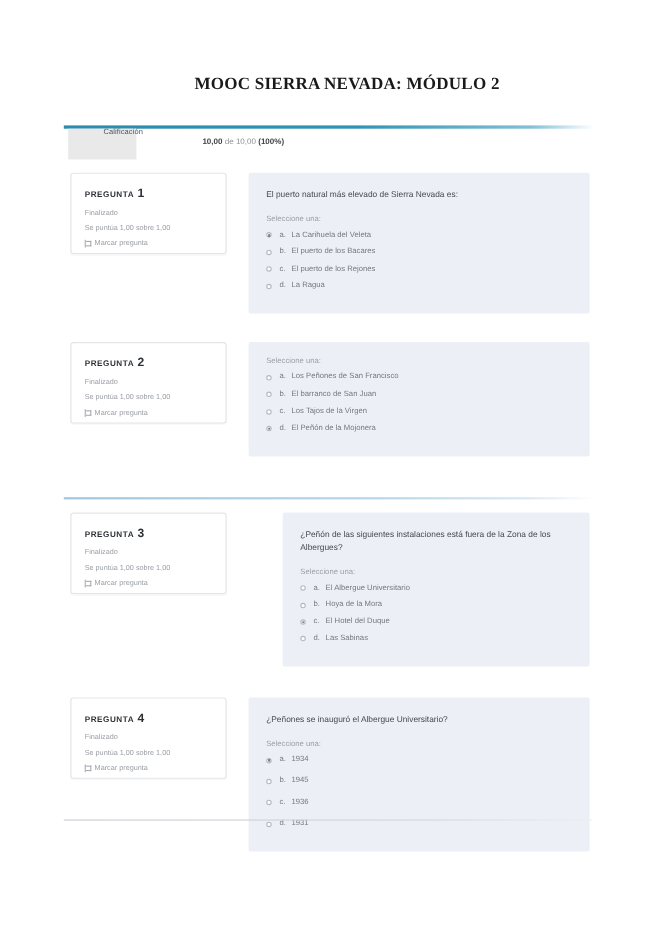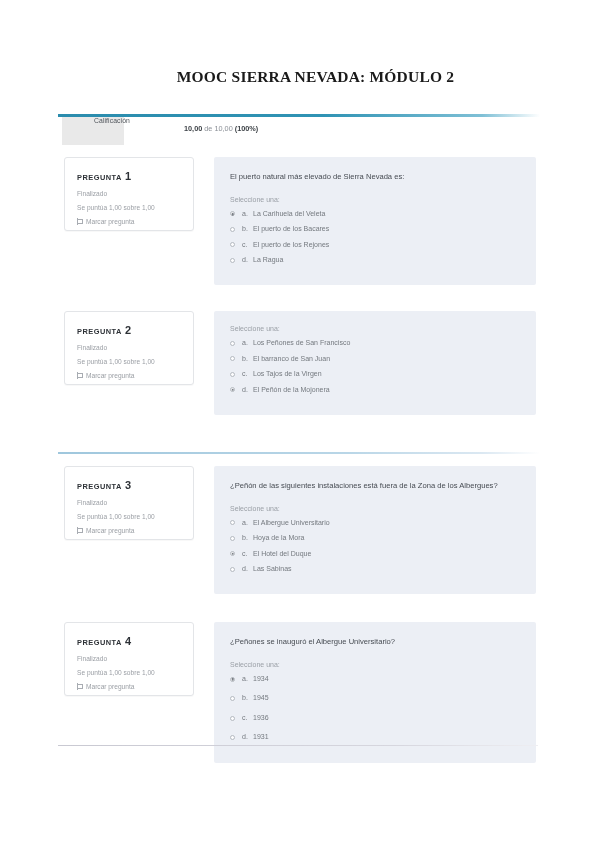--- a/index.html
+++ b/index.html
@@ -87,21 +87,21 @@
 
   
   .qblock {
     display: flex;
     align-items: flex-start;
     margin: 0 0 0 0;
     padding: 10px 4px 0 6px;
   }
 
   .qinfo {
-    width: 130px;
+    width: 142px;
     min-height: 74px;
     box-sizing: border-box;
     background: #ffffff;
     border: 1px solid #e3e5e8;
     border-radius: 3px;
     padding: 12px 10px 0 12px;
     box-shadow: 0 1px 1px rgba(0,0,0,0.03);
     flex: 0 0 auto;
   }
   .q-heading {
@@ -304,21 +304,21 @@
 
   </div>
 </div>
 
 <div class="shot shot-2">
 
   <div class="shot-top-rule pale"></div>
 
   <div class="shot-body">
 
-    <div class="qblock" style="padding-top:12px;">
+    <div class="qblock" style="padding-top:12px;gap:31px;">
       <div class="qinfo">
         <div class="q-heading"><span>PREGUNTA</span><span class="qnum">3</span></div>
         <div class="q-state">Finalizado</div>
         <div class="q-score">Se puntúa 1,00 sobre 1,00</div>
         <div class="q-flag">
           <span class="flag-ico"></span>
           <span>Marcar pregunta</span>
         </div>
       </div>
       <div class="qpanel" style="min-height:110px;">

